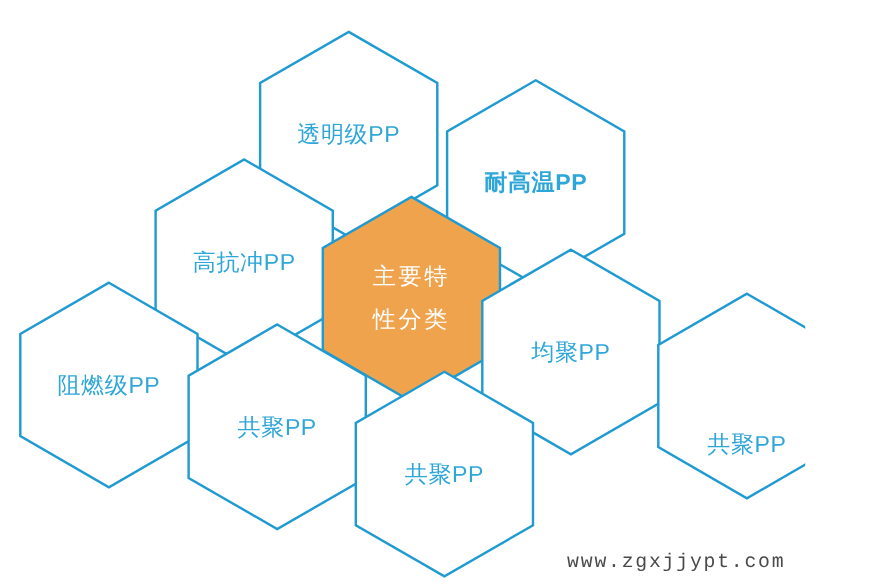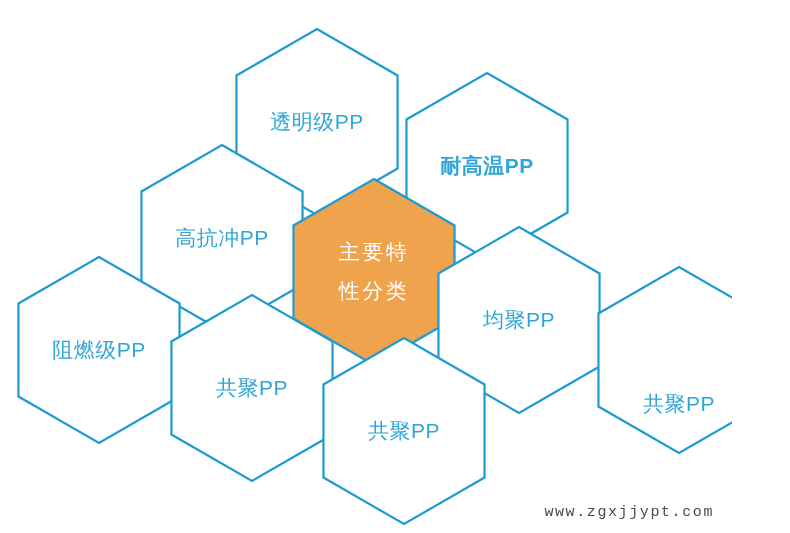--- a/index.html
+++ b/index.html
@@ -52,21 +52,21 @@
     font-size: 21px;
     line-height: 1.85;
     text-align: center;
     letter-spacing: 2.5px;
   }
   .watermark {
     position: absolute;
     right: 18px;
     bottom: 12px;
     color: #4a4a4a;
-    font-size: 15px;
+    font-size: 18px;
     letter-spacing: 1.6px;
     font-family: "Liberation Mono", "DejaVu Sans Mono", monospace;
   }
 </style>
 </head>
 <body>
 
 <div id="stage">
 
   <svg id="hexsvg" viewBox="0 0 790 533" preserveAspectRatio="none">

